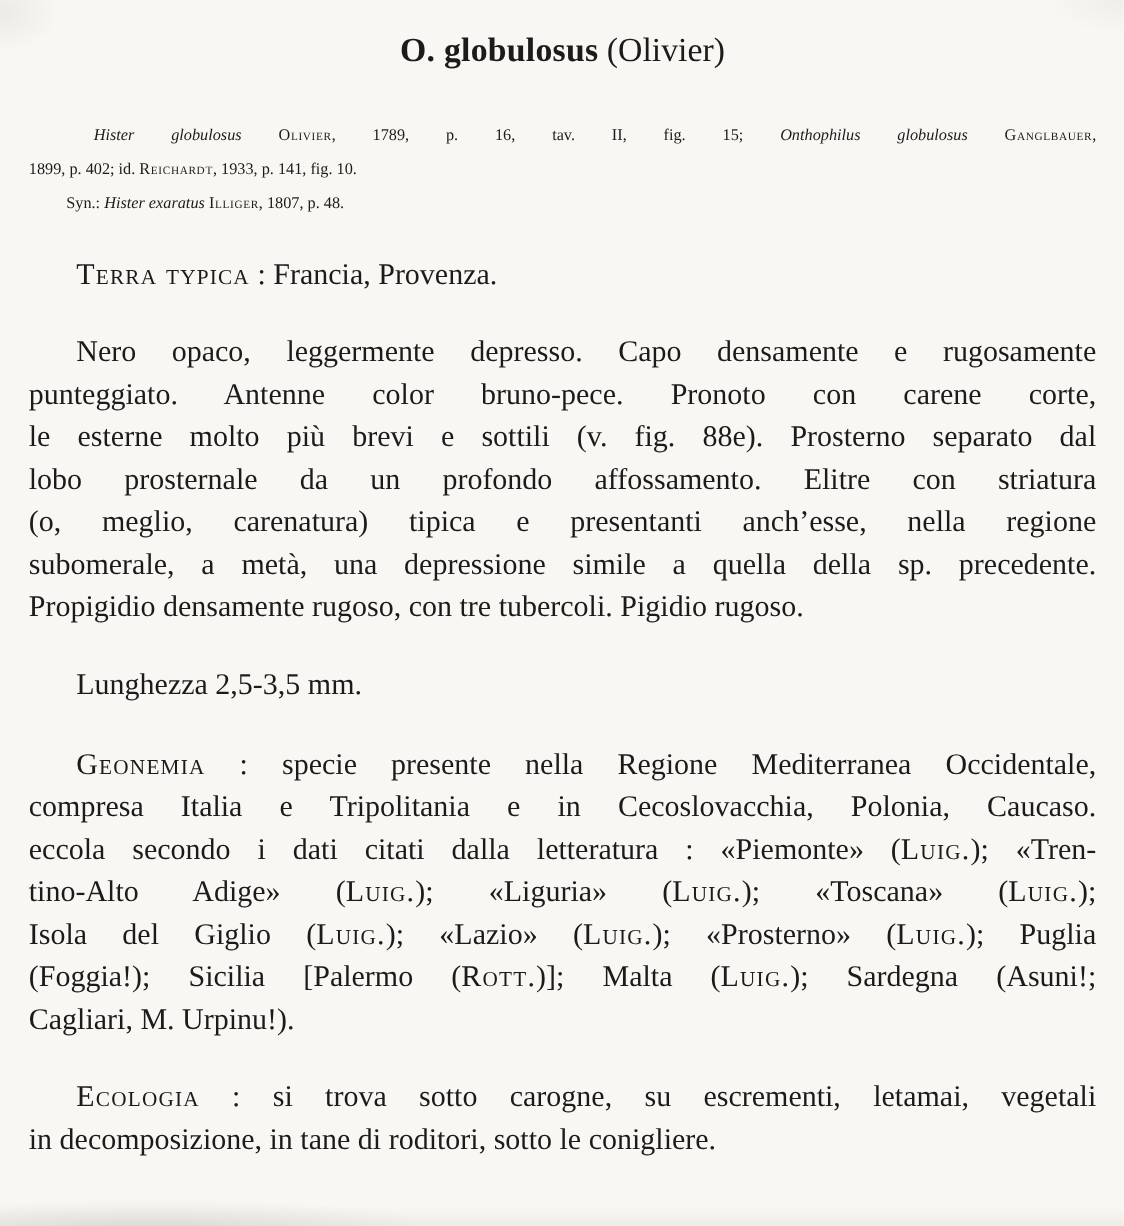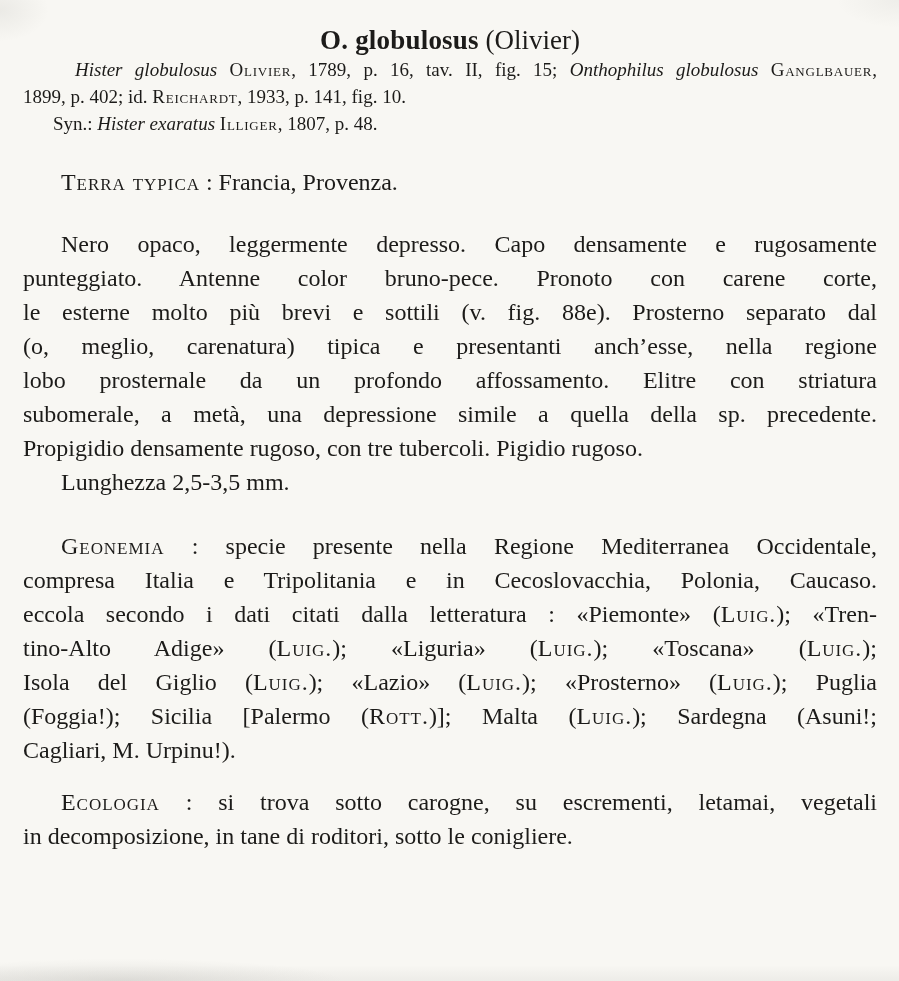--- a/index.html
+++ b/index.html
@@ -36,35 +36,36 @@
   .center{text-align:center;}
   .run-i{font-style:italic;}
   .run-b{font-weight:bold;letter-spacing:0.2px;}
   .run-sc{font-variant:small-caps;letter-spacing:0.04em;}
 
   .heading{
     font-size:27px;
     line-height:32px;
   }
   .syn{
-    font-size:19px;
+    margin-top:38px;
+    font-size:13px;
     line-height:27px;
   }
   .syn .line{max-height:27px;overflow:hidden;}
   .body-text{
     font-size:24px;
     line-height:34px;
   }
   .body-text .line{max-height:34px;overflow:hidden;}
   .terra{margin-top:28px;}
   .desc{margin-top:28px;}
   .geo{margin-top:30px;}
   .eco{margin-top:18px;}
 
-  .ind-body{text-indent:38px;}
+  .ind-body{text-indent:38px;margin-top:28px;}
   .ind-syn1{text-indent:52px;}
   .ind-syn2{text-indent:30px;}
   .ind-syn3{text-indent:65px;}
 </style>
 </head>
 <body>
 
 <div class="page">
 
   <div class="heading center">
@@ -78,22 +79,22 @@
   </div>
 
   <div class="body-text terra">
     <div class="line ind-body"><span class="run-sc">Terra typica</span><span> : Francia, Provenza.</span></div>
   </div>
 
   <div class="body-text desc">
     <div class="line j ind-body"><span>Nero opaco, leggermente depresso. Capo densamente e rugosamente</span></div>
     <div class="line j"><span>punteggiato. Antenne color bruno-pece. Pronoto con carene corte,</span></div>
     <div class="line j"><span>le esterne molto più brevi e sottili (v. fig. 88e). Prosterno separato dal</span></div>
+    <div class="line j"><span>lobo prosternale da un profondo affossamento. Elitre con striatura</span></div>
     <div class="line j"><span>(o, meglio, carenatura) tipica e presentanti anch’esse, nella regione</span></div>
-    <div class="line j"><span>lobo prosternale da un profondo affossamento. Elitre con striatura</span></div>
     <div class="line j"><span>subomerale, a metà, una depressione simile a quella della sp. precedente.</span></div>
     <div class="line"><span>Propigidio densamente rugoso, con tre tubercoli. Pigidio rugoso.</span></div>
     <div class="line ind-body"><span>Lunghezza 2,5-3,5 mm.</span></div>
   </div>
 
   <div class="body-text geo">
     <div class="line j ind-body"><span class="run-sc">Geonemia</span><span> : specie presente nella Regione Mediterranea Occidentale,</span></div>
     <div class="line j"><span>compresa Italia e Tripolitania e in Cecoslovacchia, Polonia, Caucaso.</span></div>
     <div class="line j"><span>eccola secondo i dati citati dalla letteratura : «Piemonte» (</span><span class="run-sc">Luig.</span><span>); «Tren-</span></div>
     <div class="line j"><span>tino-Alto Adige» (</span><span class="run-sc">Luig.</span><span>); «Liguria» (</span><span class="run-sc">Luig.</span><span>); «Toscana» (</span><span class="run-sc">Luig.</span><span>);</span></div>

